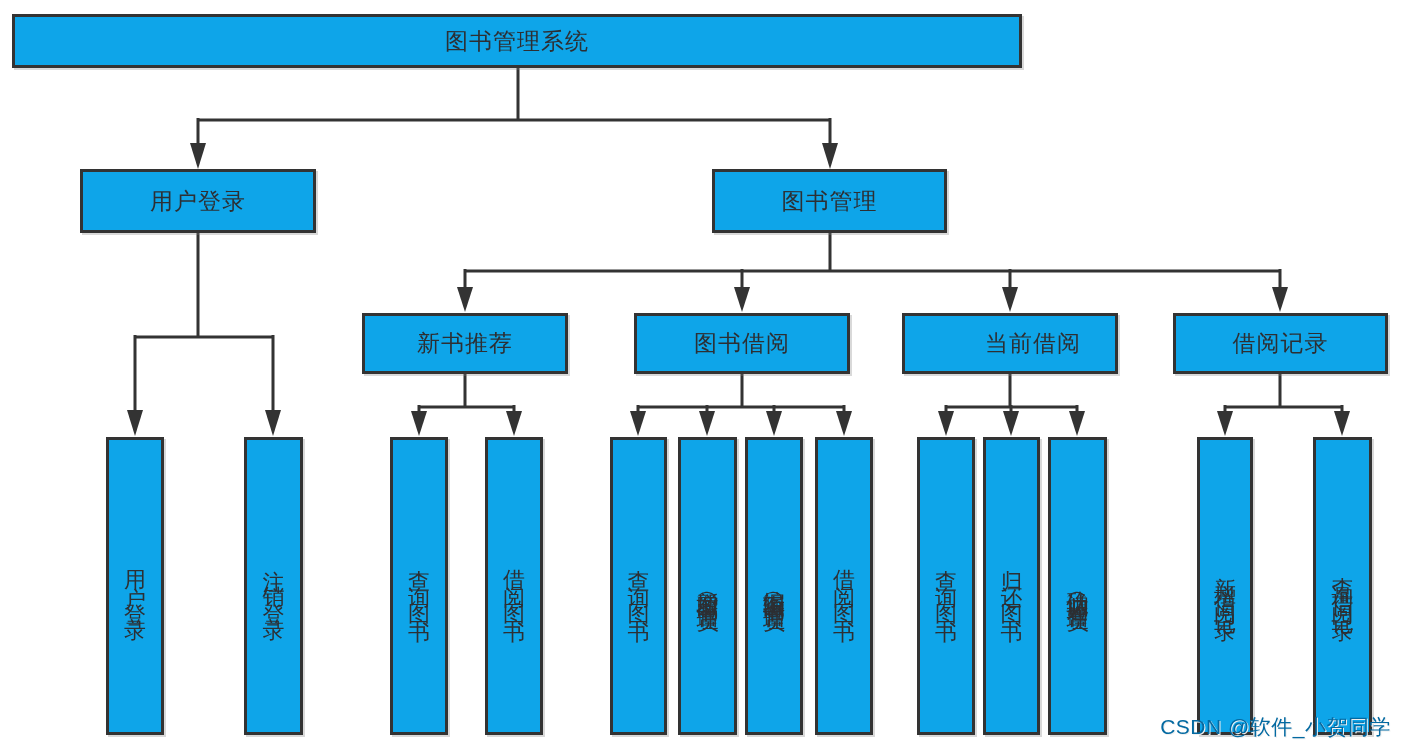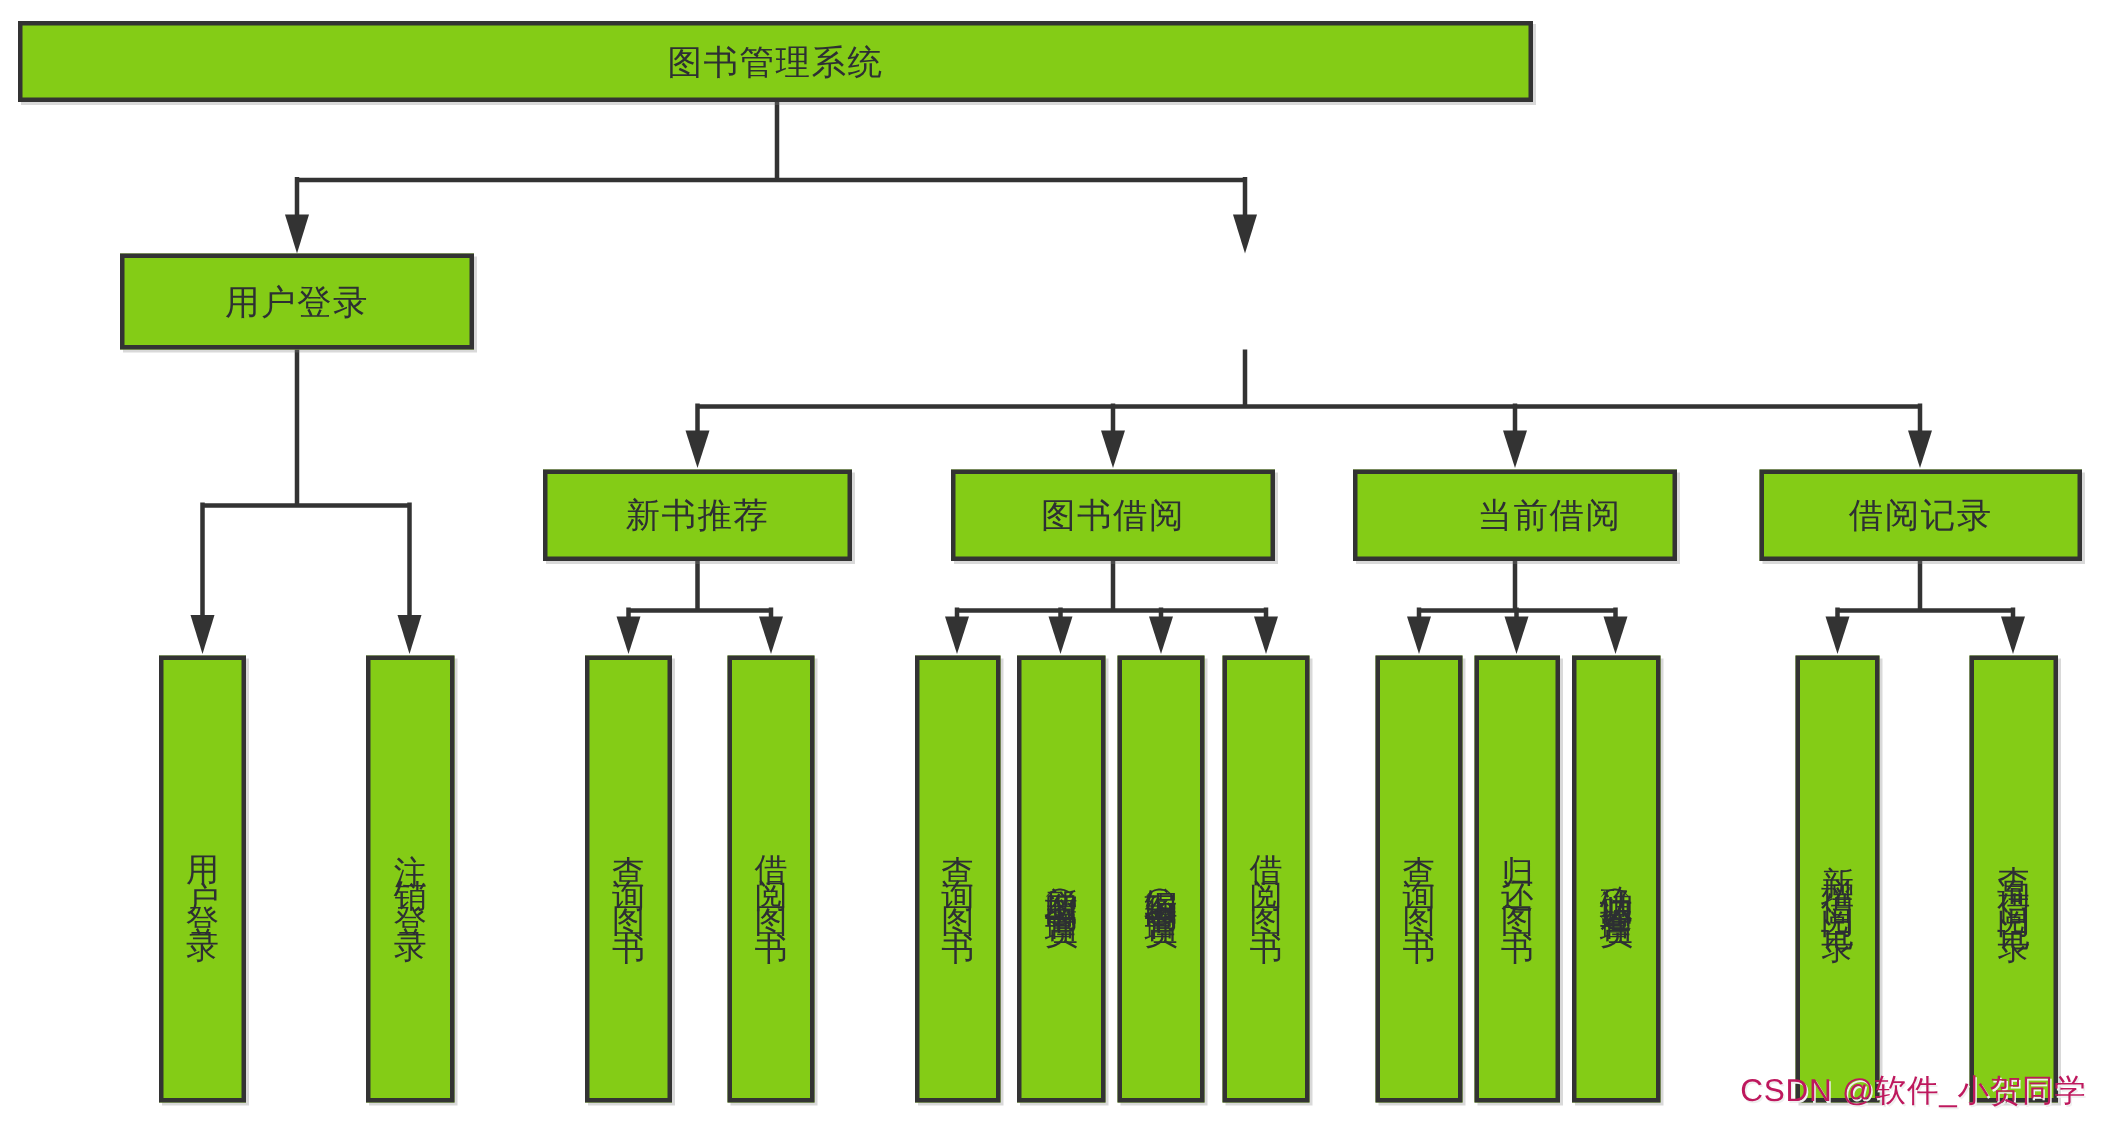--- a/index.html
+++ b/index.html
@@ -16,21 +16,21 @@
 
   .connectors {
     position: absolute;
     left: 0; top: 0;
     width: 1405px; height: 747px;
     z-index: 1;
   }
 
   .box {
     position: absolute;
-    background: #84cc16;
+    background: #0ea5e9;
     border: 3px solid #333333;
     box-shadow: 2px 2px 0 rgba(130,130,130,0.30);
     display: flex;
     align-items: center;
     justify-content: center;
     z-index: 2;
     color: #2d2f33;
   }
 
   .root-box  { left: 12px;  top: 14px;  width: 1010px; height: 54px; }
@@ -51,21 +51,21 @@
   .sp-lg { letter-spacing: 17px; }
   .sp-md { letter-spacing: 9px;  }
   .sp-sm { letter-spacing: 3px;  }
 
   .watermark {
     position: absolute;
     right: 14px;
     bottom: 6px;
     z-index: 3;
     font-size: 21px;
-    color: #be185d;
+    color: #0369a1;
     letter-spacing: 0.5px;
     text-shadow: 1px 1px 0 #efefef;
     white-space: nowrap;
   }
 </style>
 </head>
 <body>
 
 <div class="canvas">
 
@@ -116,20 +116,23 @@
     </g>
   </svg>
 
   <div class="box root-box">
     <span class="hlabel">图书管理系统</span>
   </div>
 
   <div class="box lvl2" style="left:80px; width:236px;">
     <span class="hlabel">用户登录</span>
   </div>
+  <div class="box lvl2" style="left:712px; width:235px;">
+    <span class="hlabel">图书管理</span>
+  </div>
 
   <div class="box lvl3" style="left:362px; width:206px;">
     <span class="hlabel">新书推荐</span>
   </div>
   <div class="box lvl3" style="left:634px; width:216px;">
     <span class="hlabel">图书借阅</span>
   </div>
   <div class="box lvl3" style="left:902px; width:216px;padding-left:46px;">
     <span class="hlabel">当前借阅</span>
   </div>

